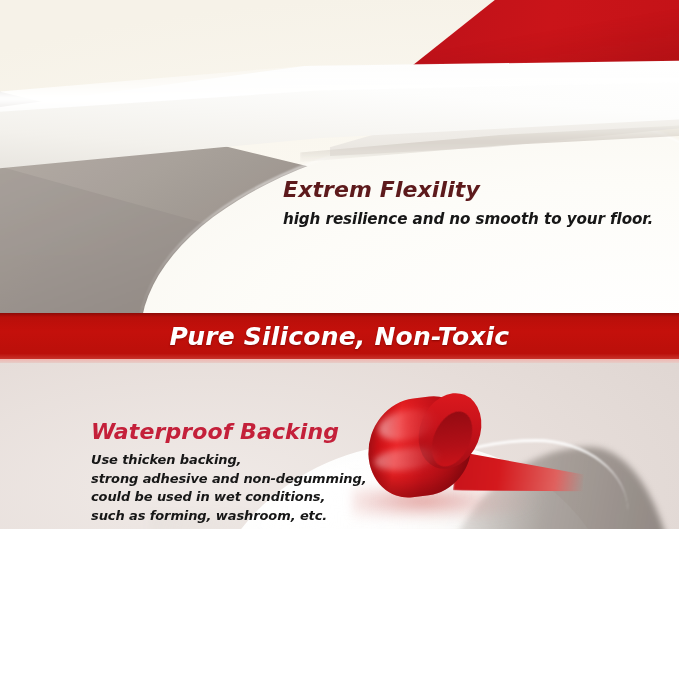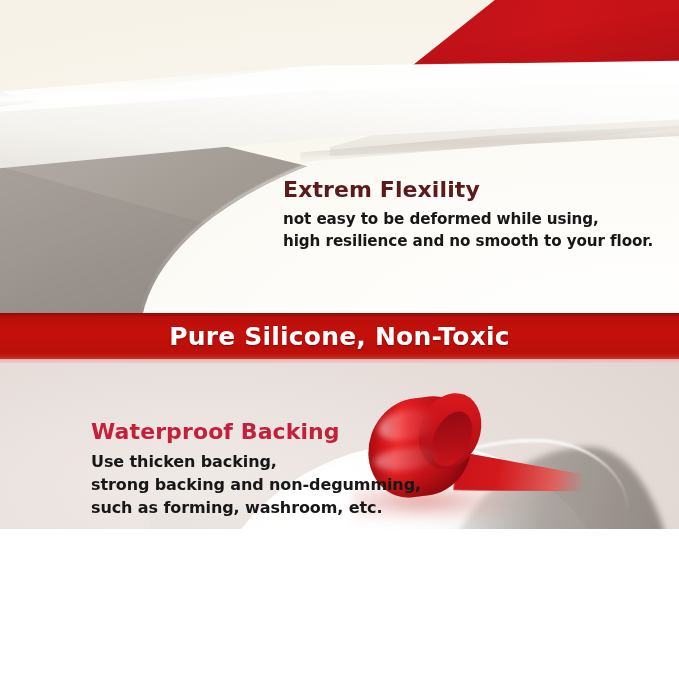--- a/index.html
+++ b/index.html
@@ -12,20 +12,21 @@
     font-family: "DejaVu Sans", "Liberation Sans", sans-serif;
   }
 
   
   .poster {
     position: relative;
     width: 679px;
     height: 529px;
     overflow: hidden;
     background: #bef264;
+    font-style: italic;
   }
 
   
   .panel-top {
     position: absolute;
     left: 0;
     top: 0;
     width: 679px;
     height: 314px;
     overflow: hidden;
@@ -358,21 +359,21 @@
   .headline.dark-red { color: #5d1a1c; }
   .headline.bright-red { color: #c4203a; }
   .body-line {
     font-size: 15.2px;
     font-weight: bold;
     color: #171717;
     line-height: 1.42;
     letter-spacing: -.1px;
     white-space: nowrap;
   }
-  .block-bottom .body-line { font-size: 16px; }
+  .block-bottom .body-line { font-size: 13px; }
 </style>
 </head>
 <body>
 
 <div class="poster">
 
   <div class="panel-top">
     <div class="top-cream"></div>
     <div class="grey-wedge"></div>
     <div class="grey-wedge-2"></div>
@@ -381,21 +382,20 @@
     <div class="red-strip"></div>
     <div class="red-strip-shade"></div>
     <div class="white-under-red"></div>
     <div class="white-sheet"></div>
     <div class="white-sheet-hi"></div>
     <div class="tape-crease"></div>
   </div>
 
   <div class="block-top">
     <h2 class="headline dark-red">Extrem Flexility</h2>
-    <div class="body-line">not easy to be deformed while using,</div>
     <div class="body-line">high resilience and no smooth to your floor.</div>
   </div>
 
   <div class="banner">
     <span class="banner-text">Pure Silicone, Non-Toxic</span>
   </div>
   <div class="banner-underline"></div>
 
   <div class="panel-bottom">
     <div class="bottom-tint"></div>
@@ -412,19 +412,20 @@
     <div class="roll-body"></div>
     <div class="roll-top-ellipse"></div>
     <div class="roll-inner-dark"></div>
     <div class="roll-gloss"></div>
     <div class="roll-gloss2"></div>
   </div>
 
   <div class="block-bottom">
     <h2 class="headline bright-red">Waterproof Backing</h2>
     <div class="body-line">Use thicken backing,</div>
-    <div class="body-line">strong backing and non-degumming,</div>
+    <div class="body-line">strong adhesive and non-degumming,</div>
+    <div class="body-line">could be used in wet conditions,</div>
     <div class="body-line">such as forming, washroom, etc.</div>
   </div>
 
   <div class="bottom-strip"></div>
 
 </div>
 
 </body></html>

